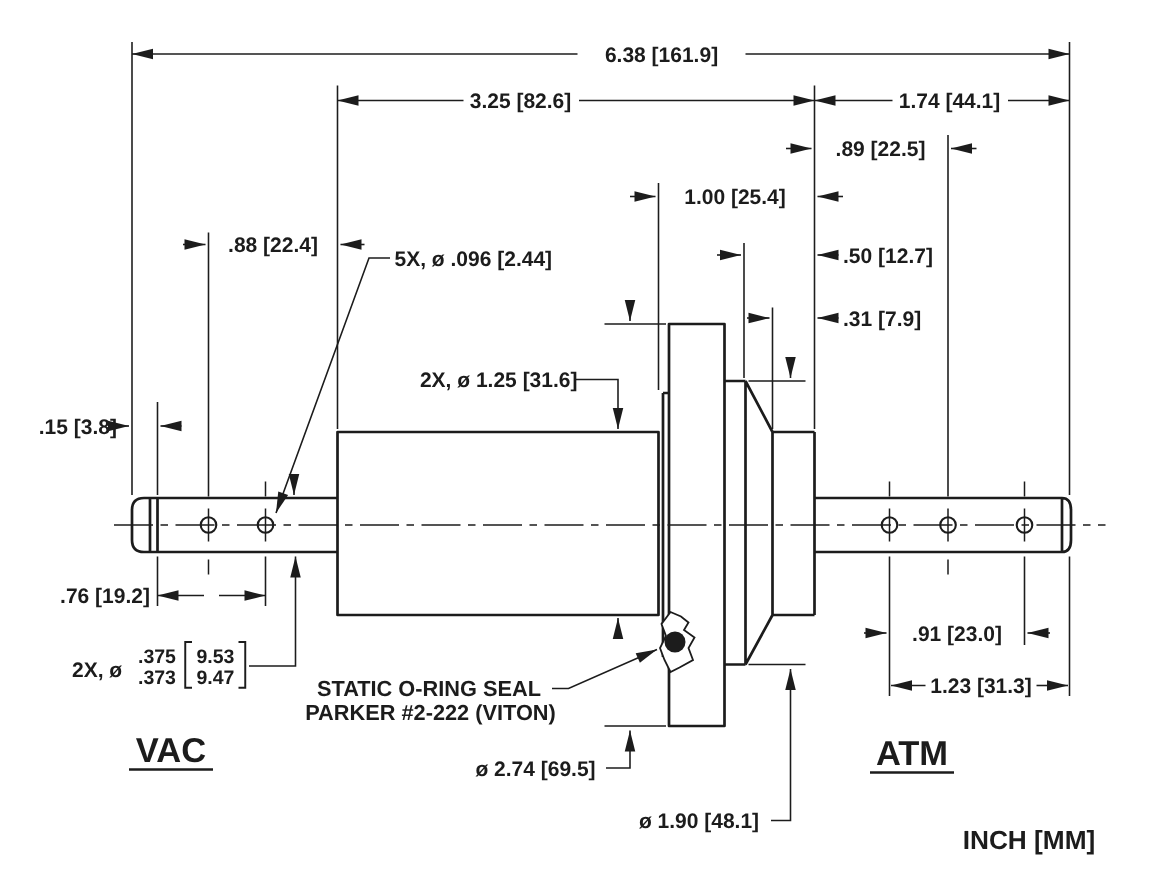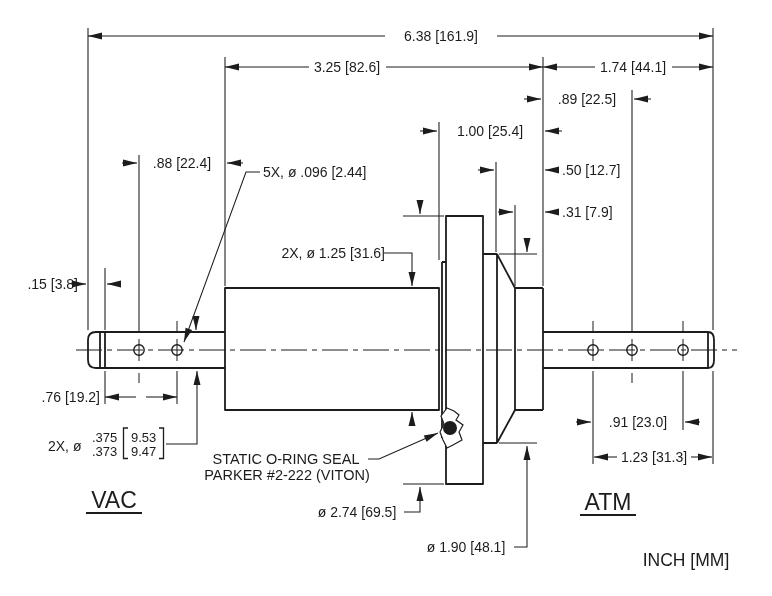--- a/index.html
+++ b/index.html
@@ -1,16 +1,16 @@
 <!DOCTYPE html>
 <html><head>
 <meta charset="utf-8">
 <style>
   html,body{margin:0;padding:0;background:#ffffff;}
-  .stage{position:relative;width:772px;height:596px;background:#ffffff;overflow:hidden;}
+  .stage{position:relative;width:772px;height:596px;background:#ffffff;overflow:hidden;font-weight:bold;}
   svg{display:block;}
   text{font-family:"Liberation Sans","DejaVu Sans",sans-serif;fill:#1c1c1c;}
   .t14{font-size:14px;}
   .t13{font-size:13px;}
   .t15{font-size:14.5px;}
   .big{font-size:23px;}
   .units{font-size:17.5px;}
   .mid{text-anchor:middle;}
   .end{text-anchor:end;}
 </style>

